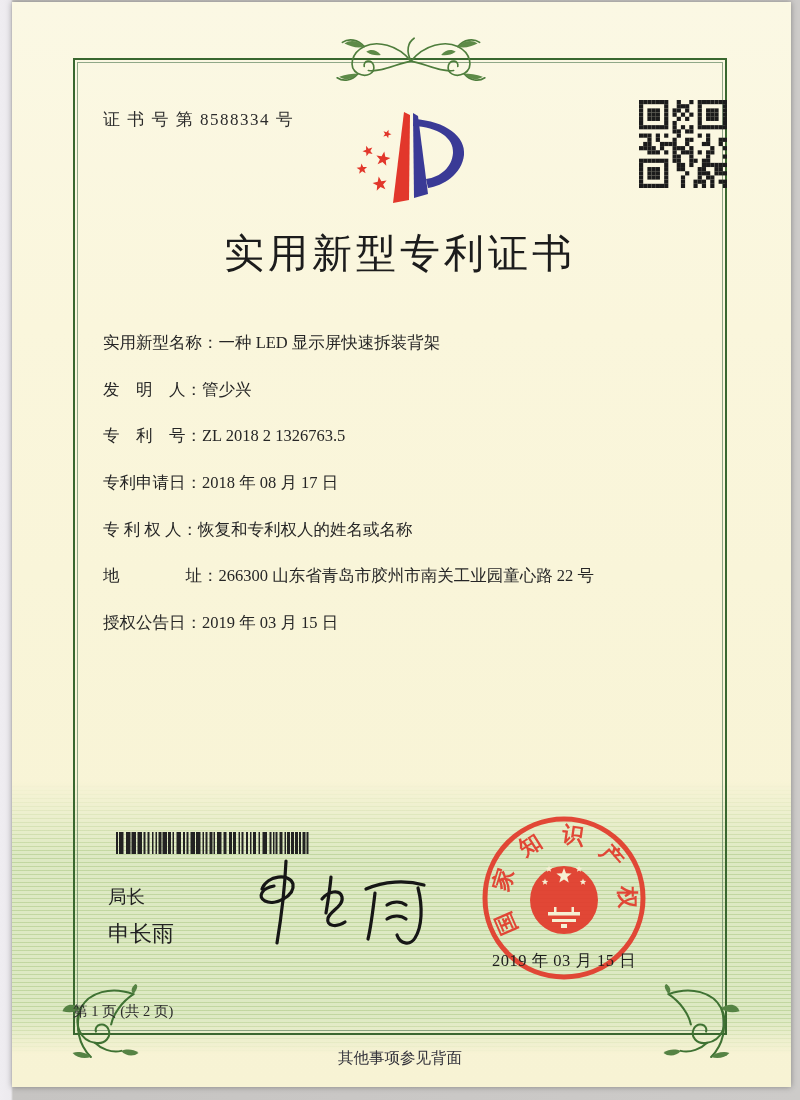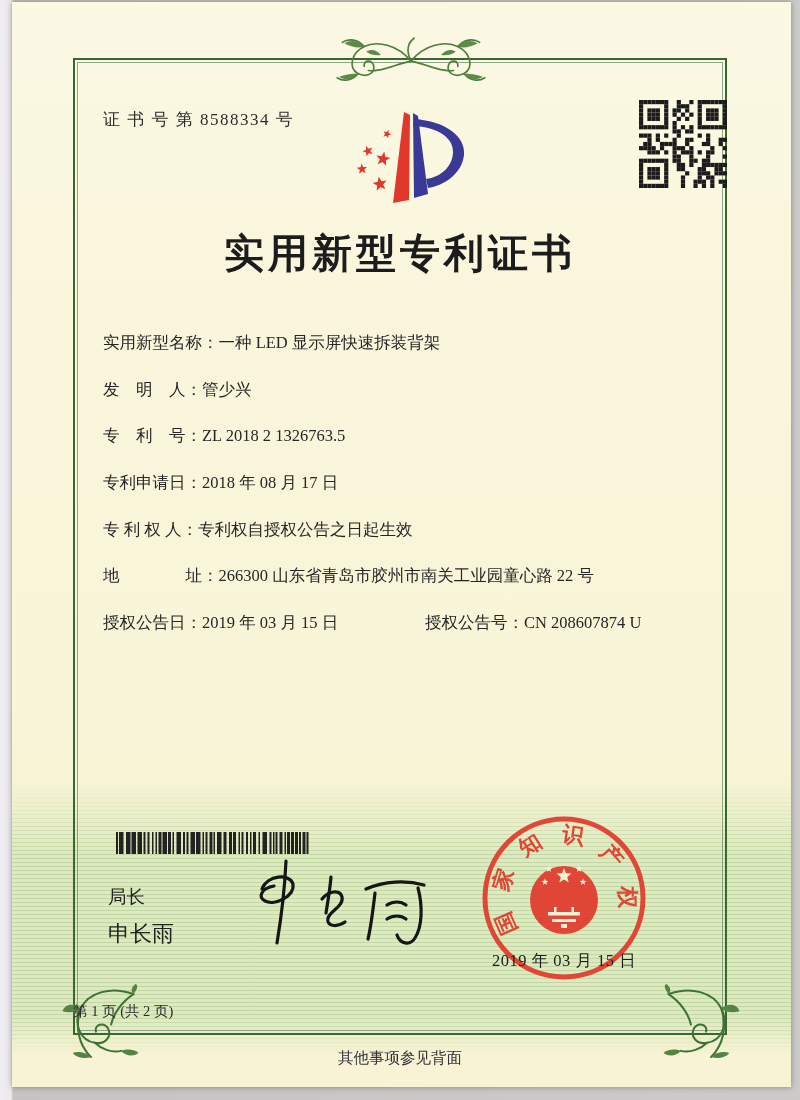--- a/index.html
+++ b/index.html
@@ -31,21 +31,21 @@
   .orn-top{left:320px;top:30px;width:158px;height:52px;}
   .orn-bl{left:48px;top:982px;width:82px;height:76px;}
   .orn-br{left:648px;top:982px;width:82px;height:76px;transform:scaleX(-1);}
   .cert-no{
     position:absolute;left:91px;top:106px;font-size:17px;color:#2c2c2c;letter-spacing:1.5px;
   }
   .logo{position:absolute;left:328px;top:96px;width:140px;height:112px;}
   .qr{position:absolute;left:627px;top:98px;width:88px;height:88px;}
   .title{
     position:absolute;left:61px;right:64px;top:224px;margin:0;text-align:center;
-    font-size:40px;font-weight:bold;color:#1c1c1c;letter-spacing:4px;
+    font-size:40px;font-weight:normal;color:#1c1c1c;letter-spacing:4px;
   }
   .fields{position:absolute;left:91px;top:318px;right:70px;font-size:16.5px;color:#262626;}
   .frow{height:46.6px;display:flex;align-items:center;position:relative;white-space:nowrap;}
   .frow .lbl{flex:0 0 auto;}
   .frow .val{flex:0 0 auto;}
   .grant-no{position:absolute;left:322px;top:0;height:100%;display:flex;align-items:center;}
   .paras{
     position:absolute;left:91px;top:640px;width:624px;font-size:16.5px;line-height:1.74;
     color:#33333b;text-align:justify;
   }
@@ -371,33 +371,29 @@
     <div class="frow">
       <span class="lbl">专　利　号：</span>
       <span class="val">ZL 2018 2 1326763.5</span>
     </div>
     <div class="frow">
       <span class="lbl">专利申请日：</span>
       <span class="val">2018 年 08 月 17 日</span>
     </div>
     <div class="frow">
       <span class="lbl">专 利 权 人：</span>
-      <span class="val">专利权自授权公告之日起生效</span>
+      <span class="val">恢复和专利权人的姓名或名称</span>
     </div>
     <div class="frow">
       <span class="lbl">地　　　　址：</span>
       <span class="val">266300 山东省青岛市胶州市南关工业园童心路 22 号</span>
     </div>
     <div class="frow">
       <span class="lbl">授权公告日：</span>
       <span class="val">2019 年 03 月 15 日</span>
-      <span class="grant-no">
-        <span class="lbl">授权公告号：</span>
-        <span class="val">CN 208607874 U</span>
-      </span>
     </div>
   </div>
 
   <div class="paras">
   </div>
 
   <svg id="barcode" class="barcode" viewBox="0 0 198 22" preserveAspectRatio="none">
       <rect x="0" y="0" width="2" height="22" fill="#222"></rect>
       <rect x="3" y="0" width="4.5" height="22" fill="#222"></rect>
       <rect x="10" y="0" width="4.5" height="22" fill="#222"></rect>

